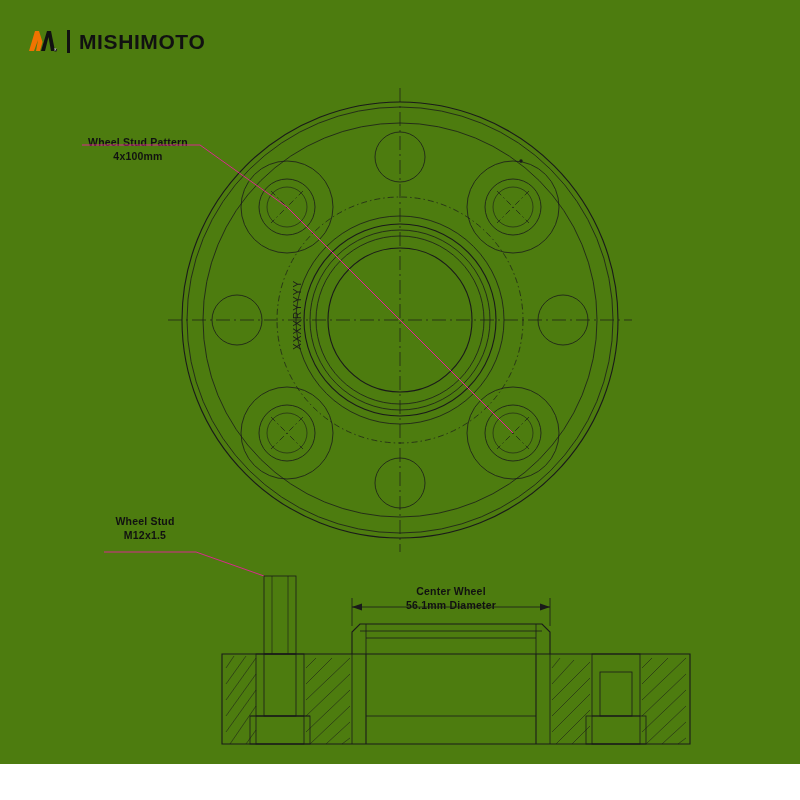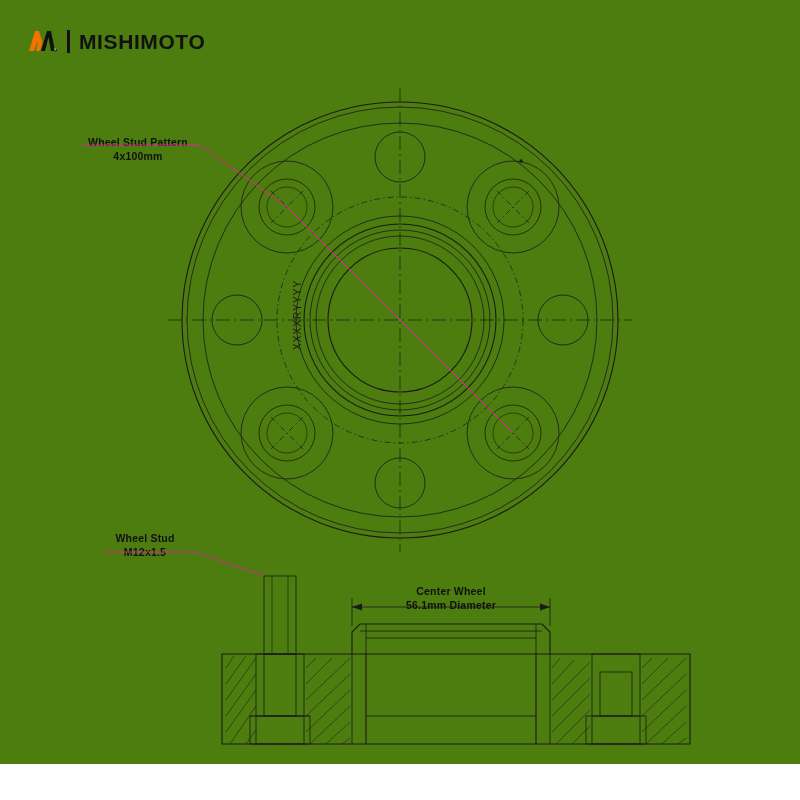--- a/index.html
+++ b/index.html
@@ -72,21 +72,21 @@
     letter-spacing: 0.2px;
     white-space: nowrap;
   }
   .callout .c-value {
     font-size: 10.5px;
     font-weight: bold;
     letter-spacing: 0.2px;
     white-space: nowrap;
   }
   #callout-stud-pattern { left: 78px; top: 120px; width: 120px; margin-top: 15px; }
-  #callout-wheel-stud  { left: 100px; top: 531px; width: 90px; }
+  #callout-wheel-stud  { left: 100px; top: 514px; width: 90px; }
   #callout-center-bore { left: 356px; top: 584px; width: 190px; }
 
   
   #drawing {
     position: absolute;
     left: 0; top: 0;
     width: 800px; height: 800px;
   }
   .ln { stroke: #1a1a1a; fill: none; }
   .thin { stroke-width: 0.8; }

